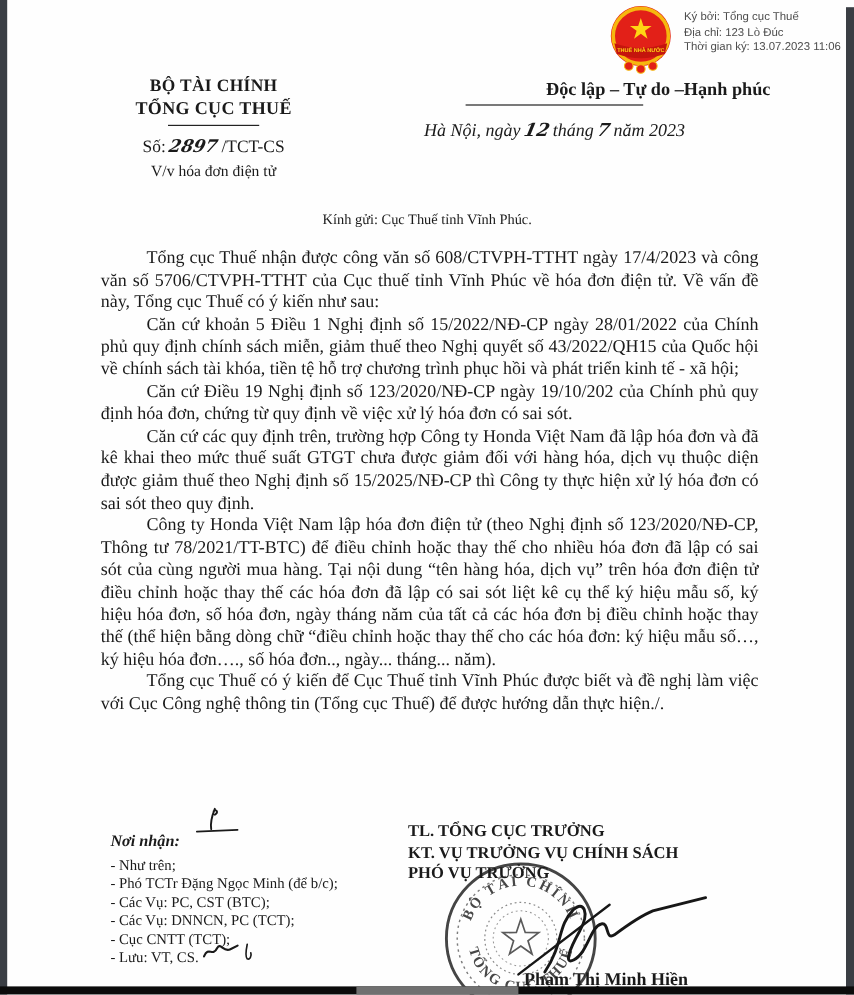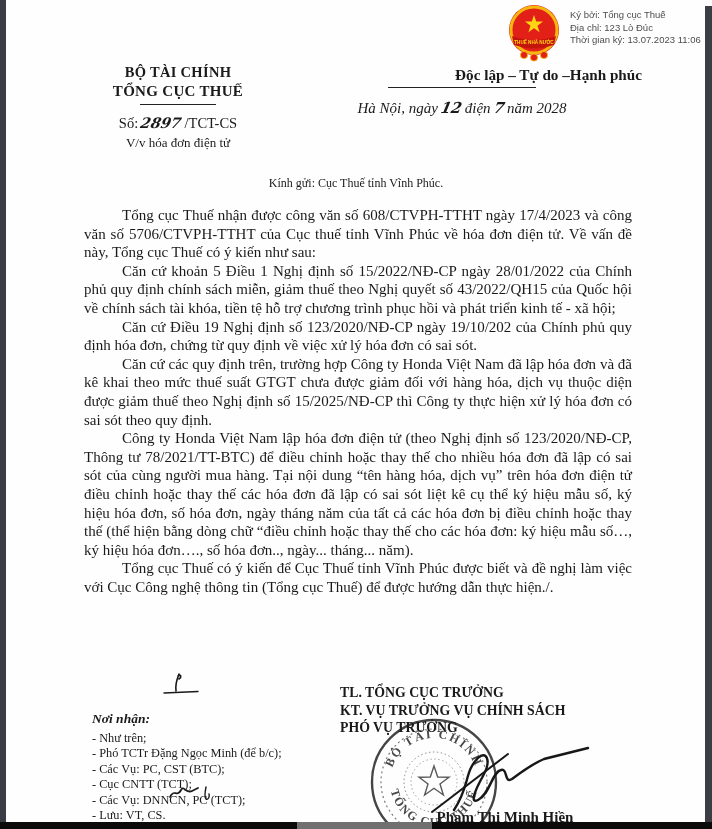--- a/index.html
+++ b/index.html
@@ -32,21 +32,21 @@
   .dateline { font-size:15px; font-style:italic; }
   .hand { display:inline-block; font-family:"DejaVu Serif", serif; font-style:italic;
           font-weight:600; transform:skewX(-12deg); margin:0 3px; }
 
   .recipient { position:absolute; left:0; top:176px; width:712px; text-align:center; font-size:12px; }
 
   .body-text { position:absolute; left:84px; top:206px; width:548px; }
   .body-text p { margin:0; text-align:justify; text-indent:38px; font-size:15px; line-height:18.6px; }
 
   
-  .noi-nhan { position:absolute; left:92px; top:709px; width:250px; z-index:2;font-family:Liberation Serif, serif; }
+  .noi-nhan { position:absolute; left:92px; top:692px; width:250px; z-index:2;font-family:Liberation Serif, serif; }
   .noi-nhan-label { font-size:13.5px; font-weight:bold; font-style:italic; }
   .recipients { margin-top:4px; font-size:12.3px; line-height:15.4px; }
 
   .sign-block { position:absolute; left:340px; top:684px; width:330px; text-align:left;
                 font-weight:bold; font-size:13.8px; line-height:17.5px; z-index:2; }
   .signer-name { position:absolute; left:340px; top:809px; width:330px; text-align:center;
                  font-weight:bold; font-size:15px; z-index:1; }
   .seal-svg { position:absolute; left:368px; top:716px; z-index:1; }
   .sig-svg  { position:absolute; left:420px; top:728px; z-index:2; }
   .tick-svg { position:absolute; left:158px; top:672px; z-index:2; }
@@ -85,43 +85,43 @@
     <div class="org2">TỔNG CỤC THUẾ</div>
     <div class="rule-s"></div>
     <div class="doc-no"><span>Số:</span><span class="hand">2897</span><span>/TCT-CS</span>
     </div>
     <div class="subject">V/v hóa đơn điện tử</div>
   </div>
 
   <div class="hdr-right">
     <div class="motto2">Độc lập – Tự do –Hạnh phúc</div>
     <div class="rule-m"></div>
-    <div class="dateline"><span>Hà Nội, ngày</span><span class="hand">12</span><span>điện</span><span class="hand">7</span><span>năm 2028</span>
+    <div class="dateline"><span>Hà Nội, ngày</span><span class="hand">12</span><span>tháng</span><span class="hand">7</span><span>năm 2023</span>
     </div>
   </div>
 
   <div class="recipient">Kính gửi: Cục Thuế tỉnh Vĩnh Phúc.</div>
 
   <div class="body-text">
     <p>Tổng cục Thuế nhận được công văn số 608/CTVPH-TTHT ngày 17/4/2023 và công văn số 5706/CTVPH-TTHT của Cục thuế tỉnh Vĩnh Phúc về hóa đơn điện tử. Về vấn đề này, Tổng cục Thuế có ý kiến như sau:</p>
     <p>Căn cứ khoản 5 Điều 1 Nghị định số 15/2022/NĐ-CP ngày 28/01/2022 của Chính phủ quy định chính sách miễn, giảm thuế theo Nghị quyết số 43/2022/QH15 của Quốc hội về chính sách tài khóa, tiền tệ hỗ trợ chương trình phục hồi và phát triển kinh tế - xã hội;</p>
     <p>Căn cứ Điều 19 Nghị định số 123/2020/NĐ-CP ngày 19/10/202 của Chính phủ quy định hóa đơn, chứng từ quy định về việc xử lý hóa đơn có sai sót.</p>
     <p>Căn cứ các quy định trên, trường hợp Công ty Honda Việt Nam đã lập hóa đơn và đã kê khai theo mức thuế suất GTGT chưa được giảm đối với hàng hóa, dịch vụ thuộc diện được giảm thuế theo Nghị định số 15/2025/NĐ-CP thì Công ty thực hiện xử lý hóa đơn có sai sót theo quy định.</p>
     <p>Công ty Honda Việt Nam lập hóa đơn điện tử (theo Nghị định số 123/2020/NĐ-CP, Thông tư 78/2021/TT-BTC) để điều chỉnh hoặc thay thế cho nhiều hóa đơn đã lập có sai sót của cùng người mua hàng. Tại nội dung “tên hàng hóa, dịch vụ” trên hóa đơn điện tử điều chỉnh hoặc thay thế các hóa đơn đã lập có sai sót liệt kê cụ thể ký hiệu mẫu số, ký hiệu hóa đơn, số hóa đơn, ngày tháng năm của tất cả các hóa đơn bị điều chỉnh hoặc thay thế (thể hiện bằng dòng chữ “điều chỉnh hoặc thay thế cho các hóa đơn: ký hiệu mẫu số…, ký hiệu hóa đơn…., số hóa đơn.., ngày... tháng... năm).</p>
     <p>Tổng cục Thuế có ý kiến để Cục Thuế tỉnh Vĩnh Phúc được biết và đề nghị làm việc với Cục Công nghệ thông tin (Tổng cục Thuế) để được hướng dẫn thực hiện./.</p>
   </div>
 
   <div class="noi-nhan">
     <span class="noi-nhan-label">Nơi nhận:</span>
     <div class="recipients">
       <div>- Như trên;</div>
       <div>- Phó TCTr Đặng Ngọc Minh (để b/c);</div>
       <div>- Các Vụ: PC, CST (BTC);</div>
+      <div>- Các Vụ: DNNCN, PC (TCT);</div>
       <div>- Cục CNTT (TCT);</div>
-      <div>- Các Vụ: DNNCN, PC (TCT);</div>
       <div>- Lưu: VT, CS.</div>
     </div>
   </div>
 
   <svg class="tick-svg" width="44" height="24" viewBox="0 0 44 24">
     <path d="M21,2 C19,7 17,13 18,19 M20,4 C23,2 24,5 21,7" stroke="#1a1a1a" stroke-width="1.6" fill="none" stroke-linecap="round"></path>
     <path d="M6,21 L40,19.5" stroke="#1a1a1a" stroke-width="1.4" fill="none" stroke-linecap="round"></path>
   </svg>
 
   <svg class="init-svg" width="52" height="20" viewBox="0 0 52 20">

